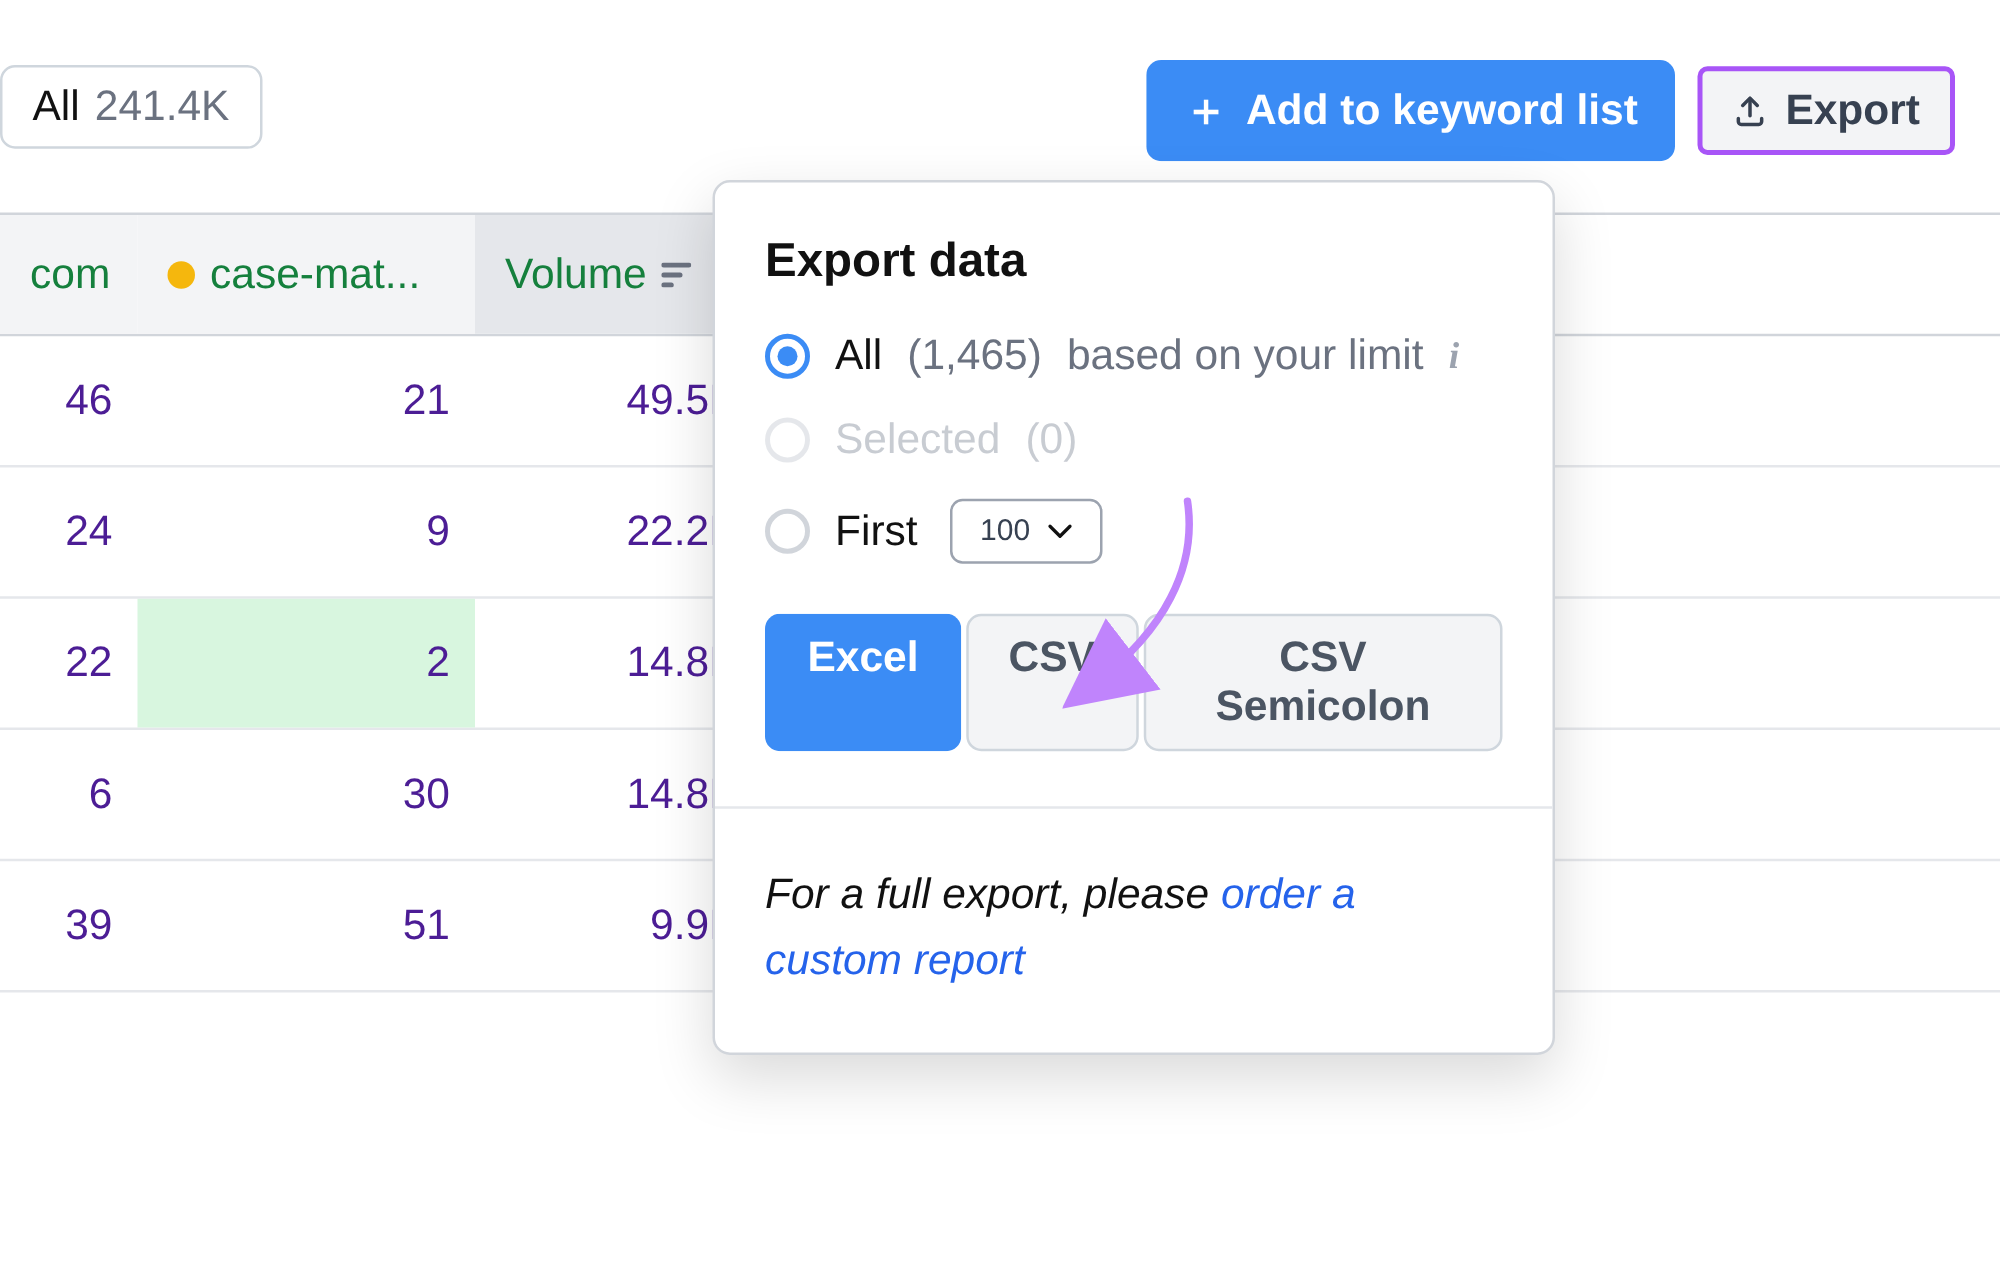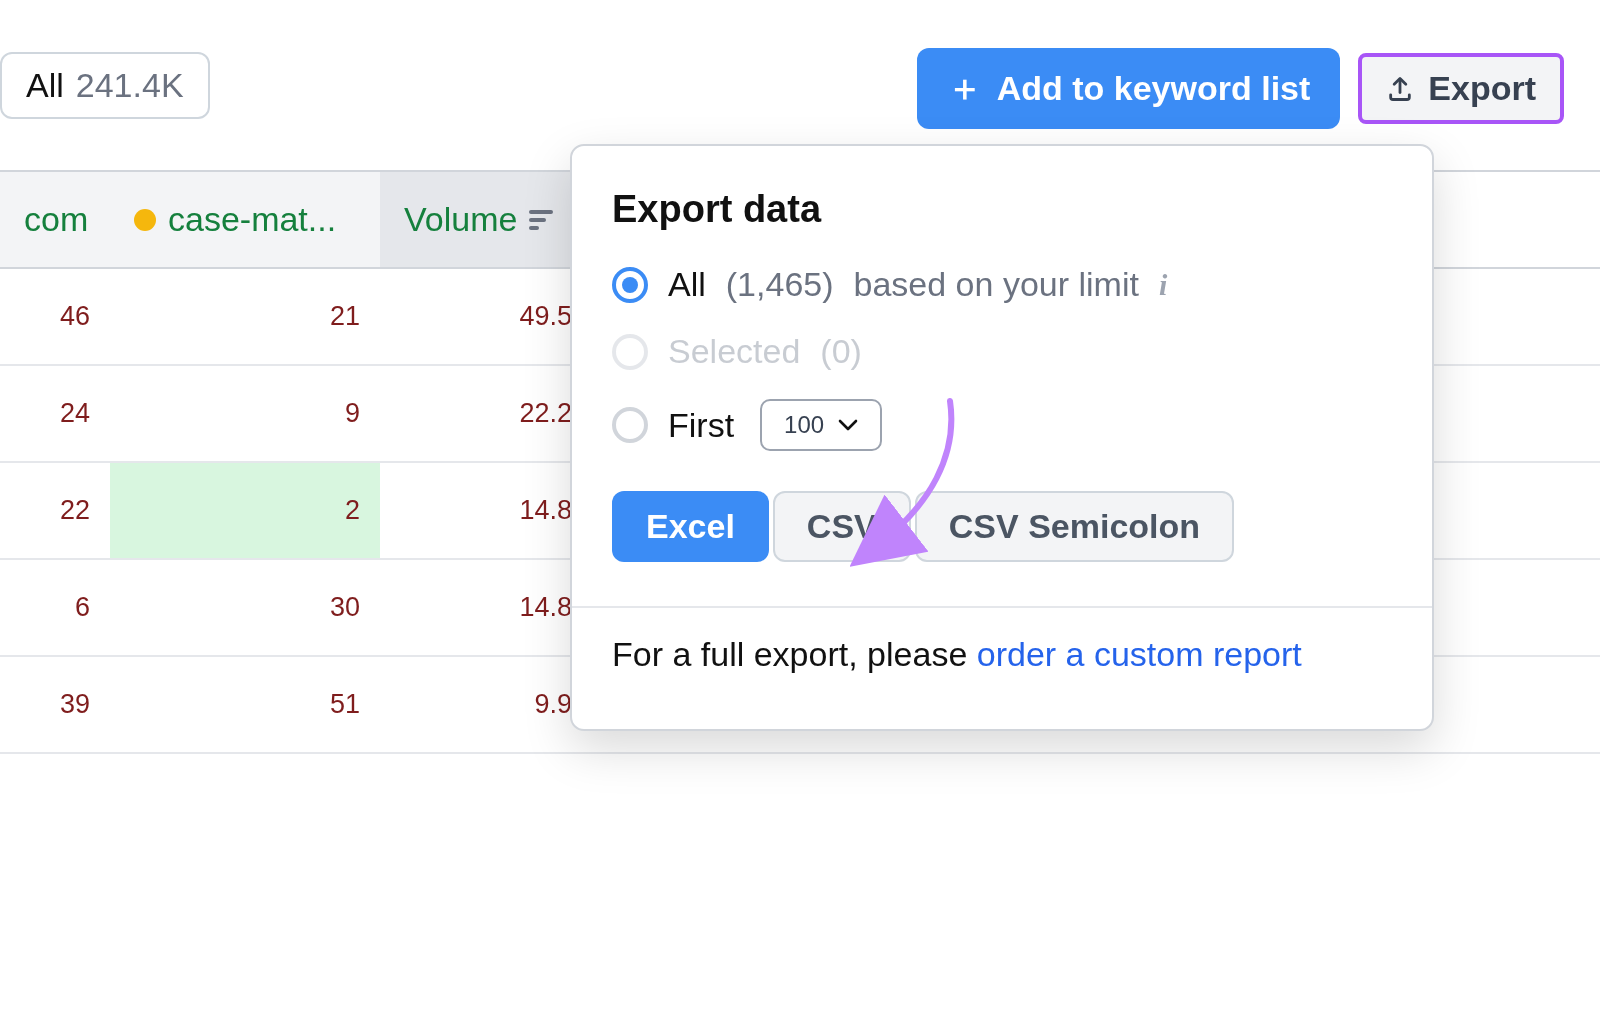--- a/index.html
+++ b/index.html
@@ -96,38 +96,38 @@
     display: inline-block;
   }
   .sort-icon { color: #6b7280; display: inline-flex; }
 
   .tbody .tr {
     display: flex;
     border-bottom: 2px solid #e5e7eb;
   }
   .td {
     padding: 32px 20px;
-    font-size: 27px;
-    color: #7f1d1d;
+    font-size: 34px;
+    color: #4c1d95;
     text-align: right;
     display: flex;
     justify-content: flex-end;
     align-items: center;
   }
   .td.com { width: 110px; }
   .td.cases { width: 270px; }
   .td.volume { width: 230px; }
   .td.hl { background: #d8f6df; }
 
   
   .popover {
     position: absolute;
     left: 570px;
     top: 144px;
-    width: 864px;
+    width: 674px;
     background: #fff;
     border: 2px solid #d1d5db;
     border-radius: 14px;
     box-shadow: 0 18px 48px rgba(0,0,0,0.15);
     z-index: 5;
   }
   .pop-inner { padding: 42px 40px 0 40px; }
   .pop-title {
     font-size: 38px;
     font-weight: 700;
@@ -194,24 +194,25 @@
     cursor: pointer;
     border: 2px solid transparent;
   }
   .fmtbtn.excel { background: #3b8cf5; color: #fff; }
   .fmtbtn.csv, .fmtbtn.csvsemi {
     background: #f3f4f6; color: #4b5563; border: 2px solid #cfd6dd; text-align: center;
   }
 
   .pop-footer {
     border-top: 2px solid #e5e7eb;
-    padding: 20px 40px 48px 40px;
+    padding: 42px 40px 48px 40px;
     font-size: 34px;
     color: #111;
     line-height: 1.55;
+    font-style: italic;
   }
   .pop-footer a { color: #2563eb; text-decoration: none; cursor: pointer; }
 
   
   .anno-arrow {
     position: absolute;
     left: 850px;
     top: 395px;
     z-index: 6;
     pointer-events: none;

